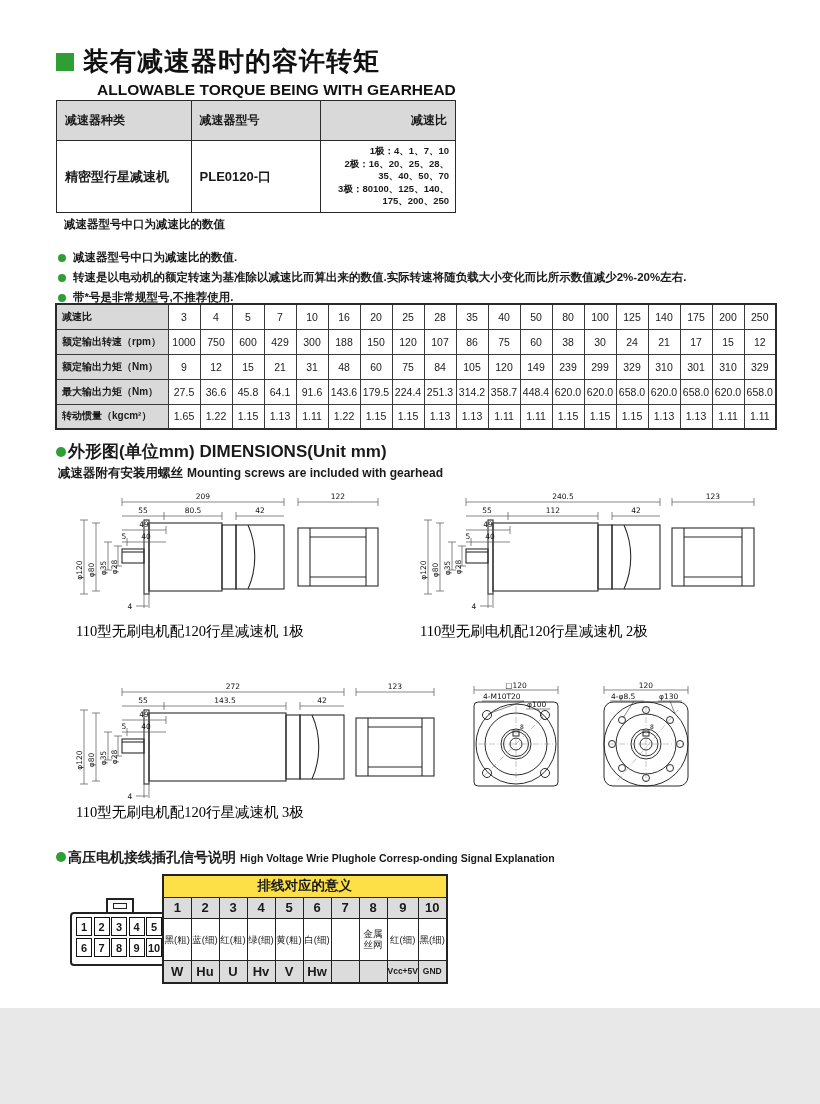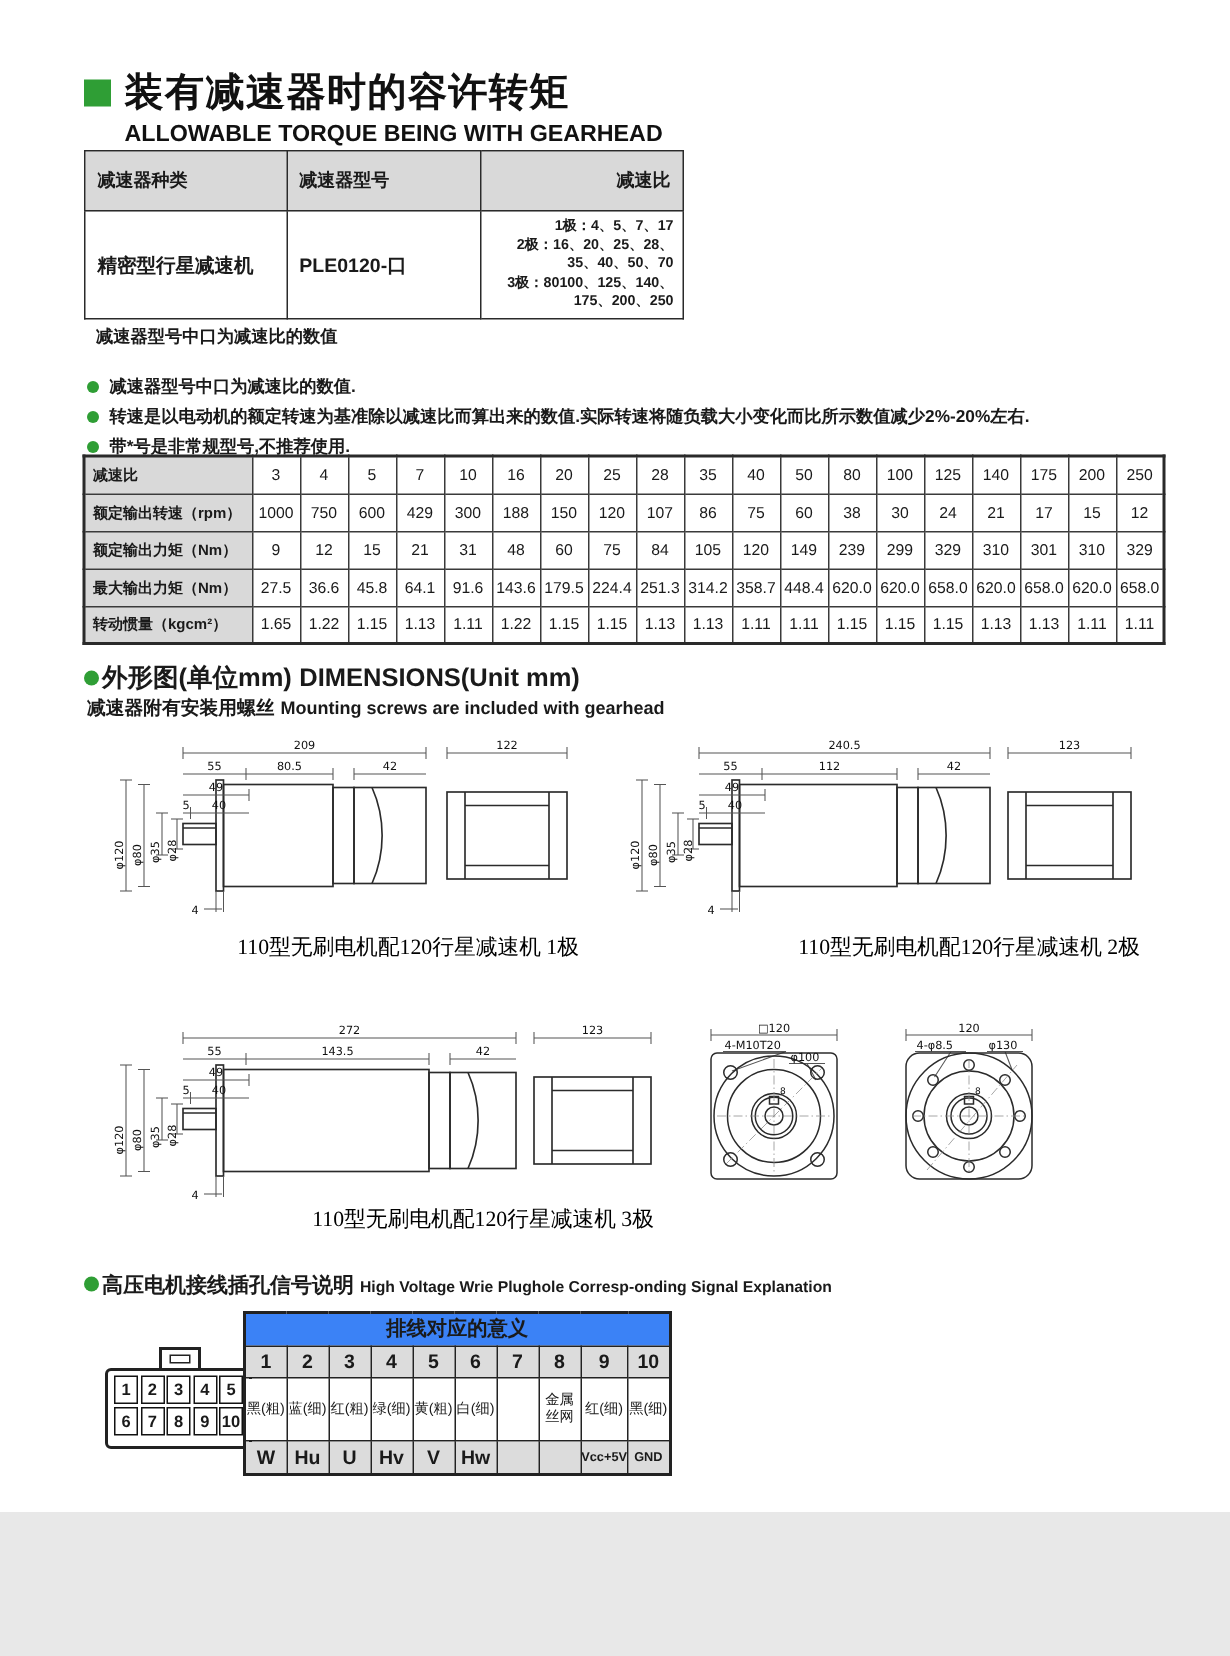--- a/index.html
+++ b/index.html
@@ -5,21 +5,21 @@
   * { margin:0; padding:0; box-sizing:border-box; }
   html,body { background:#e8e8e8; }
   body { font-family:"Liberation Sans", sans-serif; color:#1a1a1a; }
   #page { position:relative; width:820px; height:1008px; background:#ffffff; margin:0 auto; overflow:hidden; }
 
   
   .header { position:absolute; left:56px; top:44px; }
   .title-row { display:flex; align-items:center; gap:9px; }
   .green-square { width:18px; height:18px; background:#2f9e35; }
   .title-cn { font-size:26px; font-weight:bold; letter-spacing:1px; color:#111; }
-  .title-en { margin-left:27px; margin-top:2px; font-size:15.5px; font-weight:bold; color:#111; }
+  .title-en { margin-left:41px; margin-top:2px; font-size:15.5px; font-weight:bold; color:#111; }
 
   
   .tbl1 { position:absolute; left:56px; top:100px; width:400px; border-collapse:collapse; }
   .tbl1 th, .tbl1 td { border:1.6px solid #2a2a2a; vertical-align:middle; }
   .tbl1 th { background:#d9d9d9; height:40px; font-size:12px; font-weight:600; text-align:left; padding:0 8px; }
   .tbl1 th.r { text-align:right; }
   .tbl1 td { height:72px; font-size:13px; font-weight:bold; padding:5px 8px; }
   .ratio-cell { text-align:right; padding:2px 6px !important; }
   .ratio-cell div { font-size:9.5px; font-weight:bold; line-height:12.5px; }
   .footnote1 { position:absolute; left:64px; top:217px; font-size:11.5px; font-weight:600; }
@@ -43,41 +43,41 @@
   .dimsub { position:absolute; left:58px; top:463px; }
   .dimsub .cn { font-size:12.5px; font-weight:700; }
   .dimsub .en { font-size:12px; font-weight:bold; margin-left:4px; }
 
   svg { font-family:"DejaVu Sans", sans-serif; }
   .svg1 { position:absolute; left:76px;  top:490px; }
   .svg2 { position:absolute; left:420px; top:490px; }
   .svg3 { position:absolute; left:76px;  top:680px; }
   .face1 { position:absolute; left:452px; top:680px; }
   .face2 { position:absolute; left:582px; top:680px; }
-  .caption { position:absolute; text-align:right; font-family:"Liberation Serif", serif; font-size:14.5px; color:#000; }
+  .caption { position:absolute; text-align:left; font-family:"Liberation Serif", serif; font-size:14.5px; color:#000; }
   .cap1 { left:76px;  top:622px; width:310px; }
   .cap2 { left:420px; top:622px; width:340px; }
   .cap3 { left:76px;  top:803px; width:360px; }
 
   
   .sigtitle { position:absolute; left:56px; top:848px; }
   .sig-cn { font-size:14px; font-weight:bold; }
   .sig-en { font-size:10.5px; font-weight:bold; margin-left:4px; }
 
   .connector { position:absolute; left:70px; top:898px; width:100px; }
   .latch { width:28px; height:14px; border:2px solid #222; border-bottom:none; margin:0 auto; display:flex; align-items:center; justify-content:center; }
   .latch-inner { width:14px; height:6px; border:1.5px solid #222; }
   .conn-body { width:98px; height:54px; border:2.5px solid #222; border-radius:4px; padding:3px 3px; display:flex; flex-direction:column; gap:2px; background:#fff; }
   .pin-row { display:flex; gap:1.5px; justify-content:center; }
   .pin-row div { width:16px; height:19px; border:1.8px solid #111; font-size:11px; font-weight:bold; display:flex; align-items:center; justify-content:center; }
 
   .sigtable { position:absolute; left:162px; top:874px; border-collapse:collapse; table-layout:fixed; border:2px solid #222; }
   .sigtable col { width:28px; }
   .sigtable td { border:1.3px solid #222; text-align:center; overflow:hidden; }
-  .trow td { font-weight:bold; font-size:13.5px; height:22px; background:#3b82f6; }
+  .trow td { font-weight:bold; font-size:13.5px; height:22px; background:#fde047; }
   .nrow td { font-weight:bold; font-size:13px; height:21px; background:#dcdcdc; }
   .crow td { font-size:9.5px; height:42px; background:#fff; line-height:11px; }
   .srow td { font-weight:bold; font-size:13px; height:23px; background:#dcdcdc; }
   .srow td:nth-child(9), .srow td:nth-child(10) { font-size:8.5px; }
 
   .pageno { position:absolute; left:0; top:1046px; width:100%; text-align:center; font-size:13px; color:#222; }
 </style>
 </head>
 <body>
 
@@ -95,21 +95,21 @@
     <tbody>
         <tr>
       <th style="width:135px">减速器种类</th>
       <th style="width:130px">减速器型号</th>
       <th class="r" style="width:135px">减速比</th>
     </tr>
     <tr>
       <td>精密型行星减速机</td>
       <td>PLE0120-口</td>
       <td class="ratio-cell">
-            <div>1极：4、5、7、17</div>
+            <div>1极：4、1、7、10</div>
             <div>2极：16、20、25、28、</div>
             <div>35、40、50、70</div>
             <div>3极：80100、125、140、</div>
             <div>175、200、250</div>
           </td>
     </tr>
   </tbody>
     </table>
   <div class="footnote1">减速器型号中口为减速比的数值</div>
 

